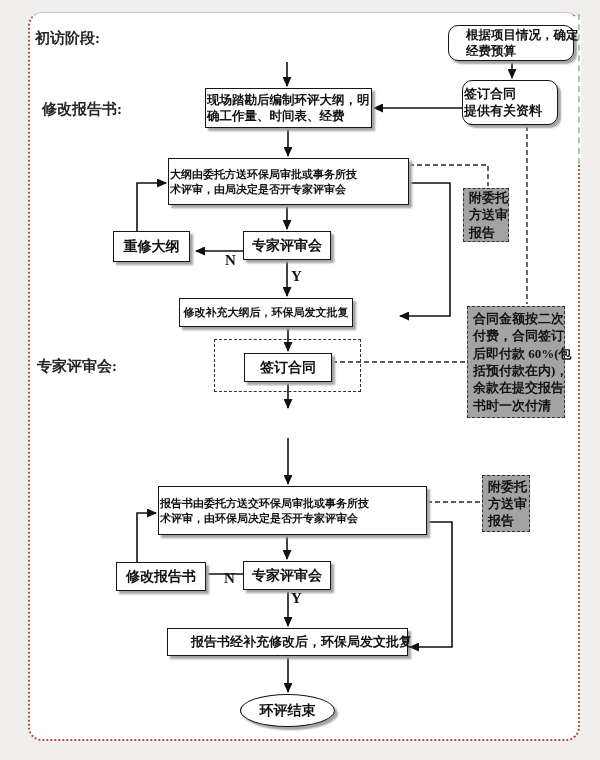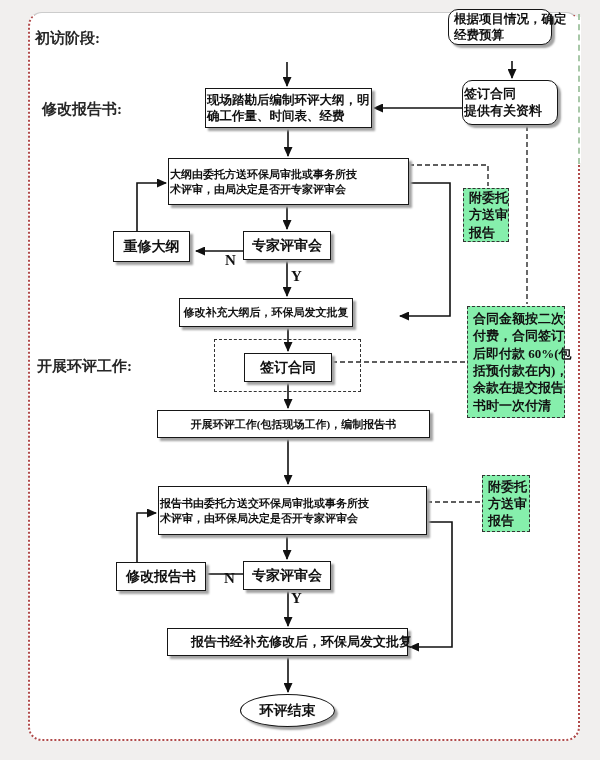--- a/index.html
+++ b/index.html
@@ -8,21 +8,21 @@
         border-top:1px solid #ccc;border-left:2px dotted #b04a4a;border-right:2px dotted #b04a4a;border-bottom:2px dotted #b04a4a;}
   .cover{position:absolute;left:574px;top:17px;width:7px;height:146px;background:#fff;}
   .greenline{position:absolute;left:578px;top:14px;height:150px;width:0;border-left:2px dashed #a8c8a8;}
   svg{position:absolute;left:0;top:0;}
   .box{position:absolute;background:#fff;border:1.5px solid #161616;box-shadow:3px 3px 2px #a3a3a3;
        display:flex;align-items:center;justify-content:center;white-space:pre;color:#111;
        font-size:11px;line-height:1.28;box-sizing:border-box;}
   .leftal{justify-content:flex-start;padding-left:1px;}
   .rbox{border-radius:10px;}
   .ellipse{border-radius:50%;}
-  .dash{position:absolute;background:#86efac;border:1.5px dashed #333;white-space:pre;color:#111;
+  .dash{position:absolute;background:#a3a3a3;border:1.5px dashed #333;white-space:pre;color:#111;
         font-size:13px;line-height:1.33;box-sizing:border-box;display:flex;align-items:center;padding-left:5px;}
   .dashrect{position:absolute;border:1.5px dashed #333;background:transparent;box-sizing:border-box;}
   .stagelabel{position:absolute;font-size:15px;color:#262626;white-space:pre;}
   .nylabel{position:absolute;font-family:"Liberation Serif",serif;font-size:15px;color:#111;}
 </style>
 </head>
 <body>
 
 <div id="stage">
   <div class="page"></div>
@@ -58,40 +58,39 @@
     <g stroke="#2a2a2a" stroke-width="1.4" fill="none" stroke-dasharray="5,3">
       <path d="M409 165 H488 V186"></path>
       <path d="M527 126 V304"></path>
       <path d="M332 362 H465"></path>
       <path d="M427 502 H480"></path>
     </g>
   </svg>
 
   <div class="stagelabel" style="left:35px;top:29px;">初访阶段:</div>
   <div class="stagelabel" style="left:42px;top:100px;">修改报告书:</div>
-  <div class="stagelabel" style="left:37px;top:357px;">开展环评工作:</div>
+  <div class="stagelabel" style="left:37px;top:357px;">专家评审会:</div>
 
   <div class="box leftal" style="left:205px;top:88px;width:167px;height:40px;font-size:12.5px;">现场踏勘后编制环评大纲，明
 确工作量、时间表、经费</div>
   <div class="box leftal" style="left:168px;top:158px;width:241px;height:47px;">大纲由委托方送环保局审批或事务所技
 术评审，由局决定是否开专家评审会</div>
   <div class="box" style="left:243px;top:231px;width:88px;height:29px;font-size:14px;">专家评审会</div>
   <div class="box" style="left:113px;top:231px;width:77px;height:31px;font-size:14px;">重修大纲</div>
   <div class="box" style="left:179px;top:298px;width:174px;height:29px;">修改补充大纲后，环保局发文批复</div>
   <div class="dashrect" style="left:214px;top:339px;width:147px;height:53px;"></div>
   <div class="box" style="left:244px;top:353px;width:88px;height:29px;font-size:14px;">签订合同</div>
-  <div class="box" style="left:157px;top:410px;width:273px;height:28px;">开展环评工作(包括现场工作)，编制报告书</div>
   <div class="box leftal" style="left:158px;top:486px;width:269px;height:49px;">报告书由委托方送交环保局审批或事务所技
 术评审，由环保局决定是否开专家评审会</div>
   <div class="box" style="left:116px;top:562px;width:90px;height:29px;font-size:14px;">修改报告书</div>
   <div class="box" style="left:243px;top:561px;width:88px;height:29px;font-size:14px;">专家评审会</div>
   <div class="box" style="left:167px;top:628px;width:241px;height:28px;font-size:13px;padding-left:28px;">报告书经补充修改后，环保局发文批复</div>
   <div class="box ellipse" style="left:240px;top:694px;width:95px;height:33px;font-size:14px;">环评结束</div>
 
-  <div class="box rbox leftal" style="left:448px;top:9px;width:104px;height:36px;font-size:12.5px;padding-left:5px;">根据项目情况，确定
+  <div class="box rbox leftal" style="left:448px;top:25px;width:126px;height:36px;font-size:12.5px;padding-left:17px;">根据项目情况，确定
 经费预算</div>
   <div class="box rbox leftal" style="left:462px;top:80px;width:96px;height:45px;font-size:13px;">签订合同
 提供有关资料</div>
 
   <div class="dash" style="left:463px;top:188px;width:46px;height:54px;">附委托
 方送审
 报告</div>
   <div class="dash" style="left:467px;top:306px;width:98px;height:112px;">合同金额按二次
 付费，合同签订
 后即付款 60%(包

